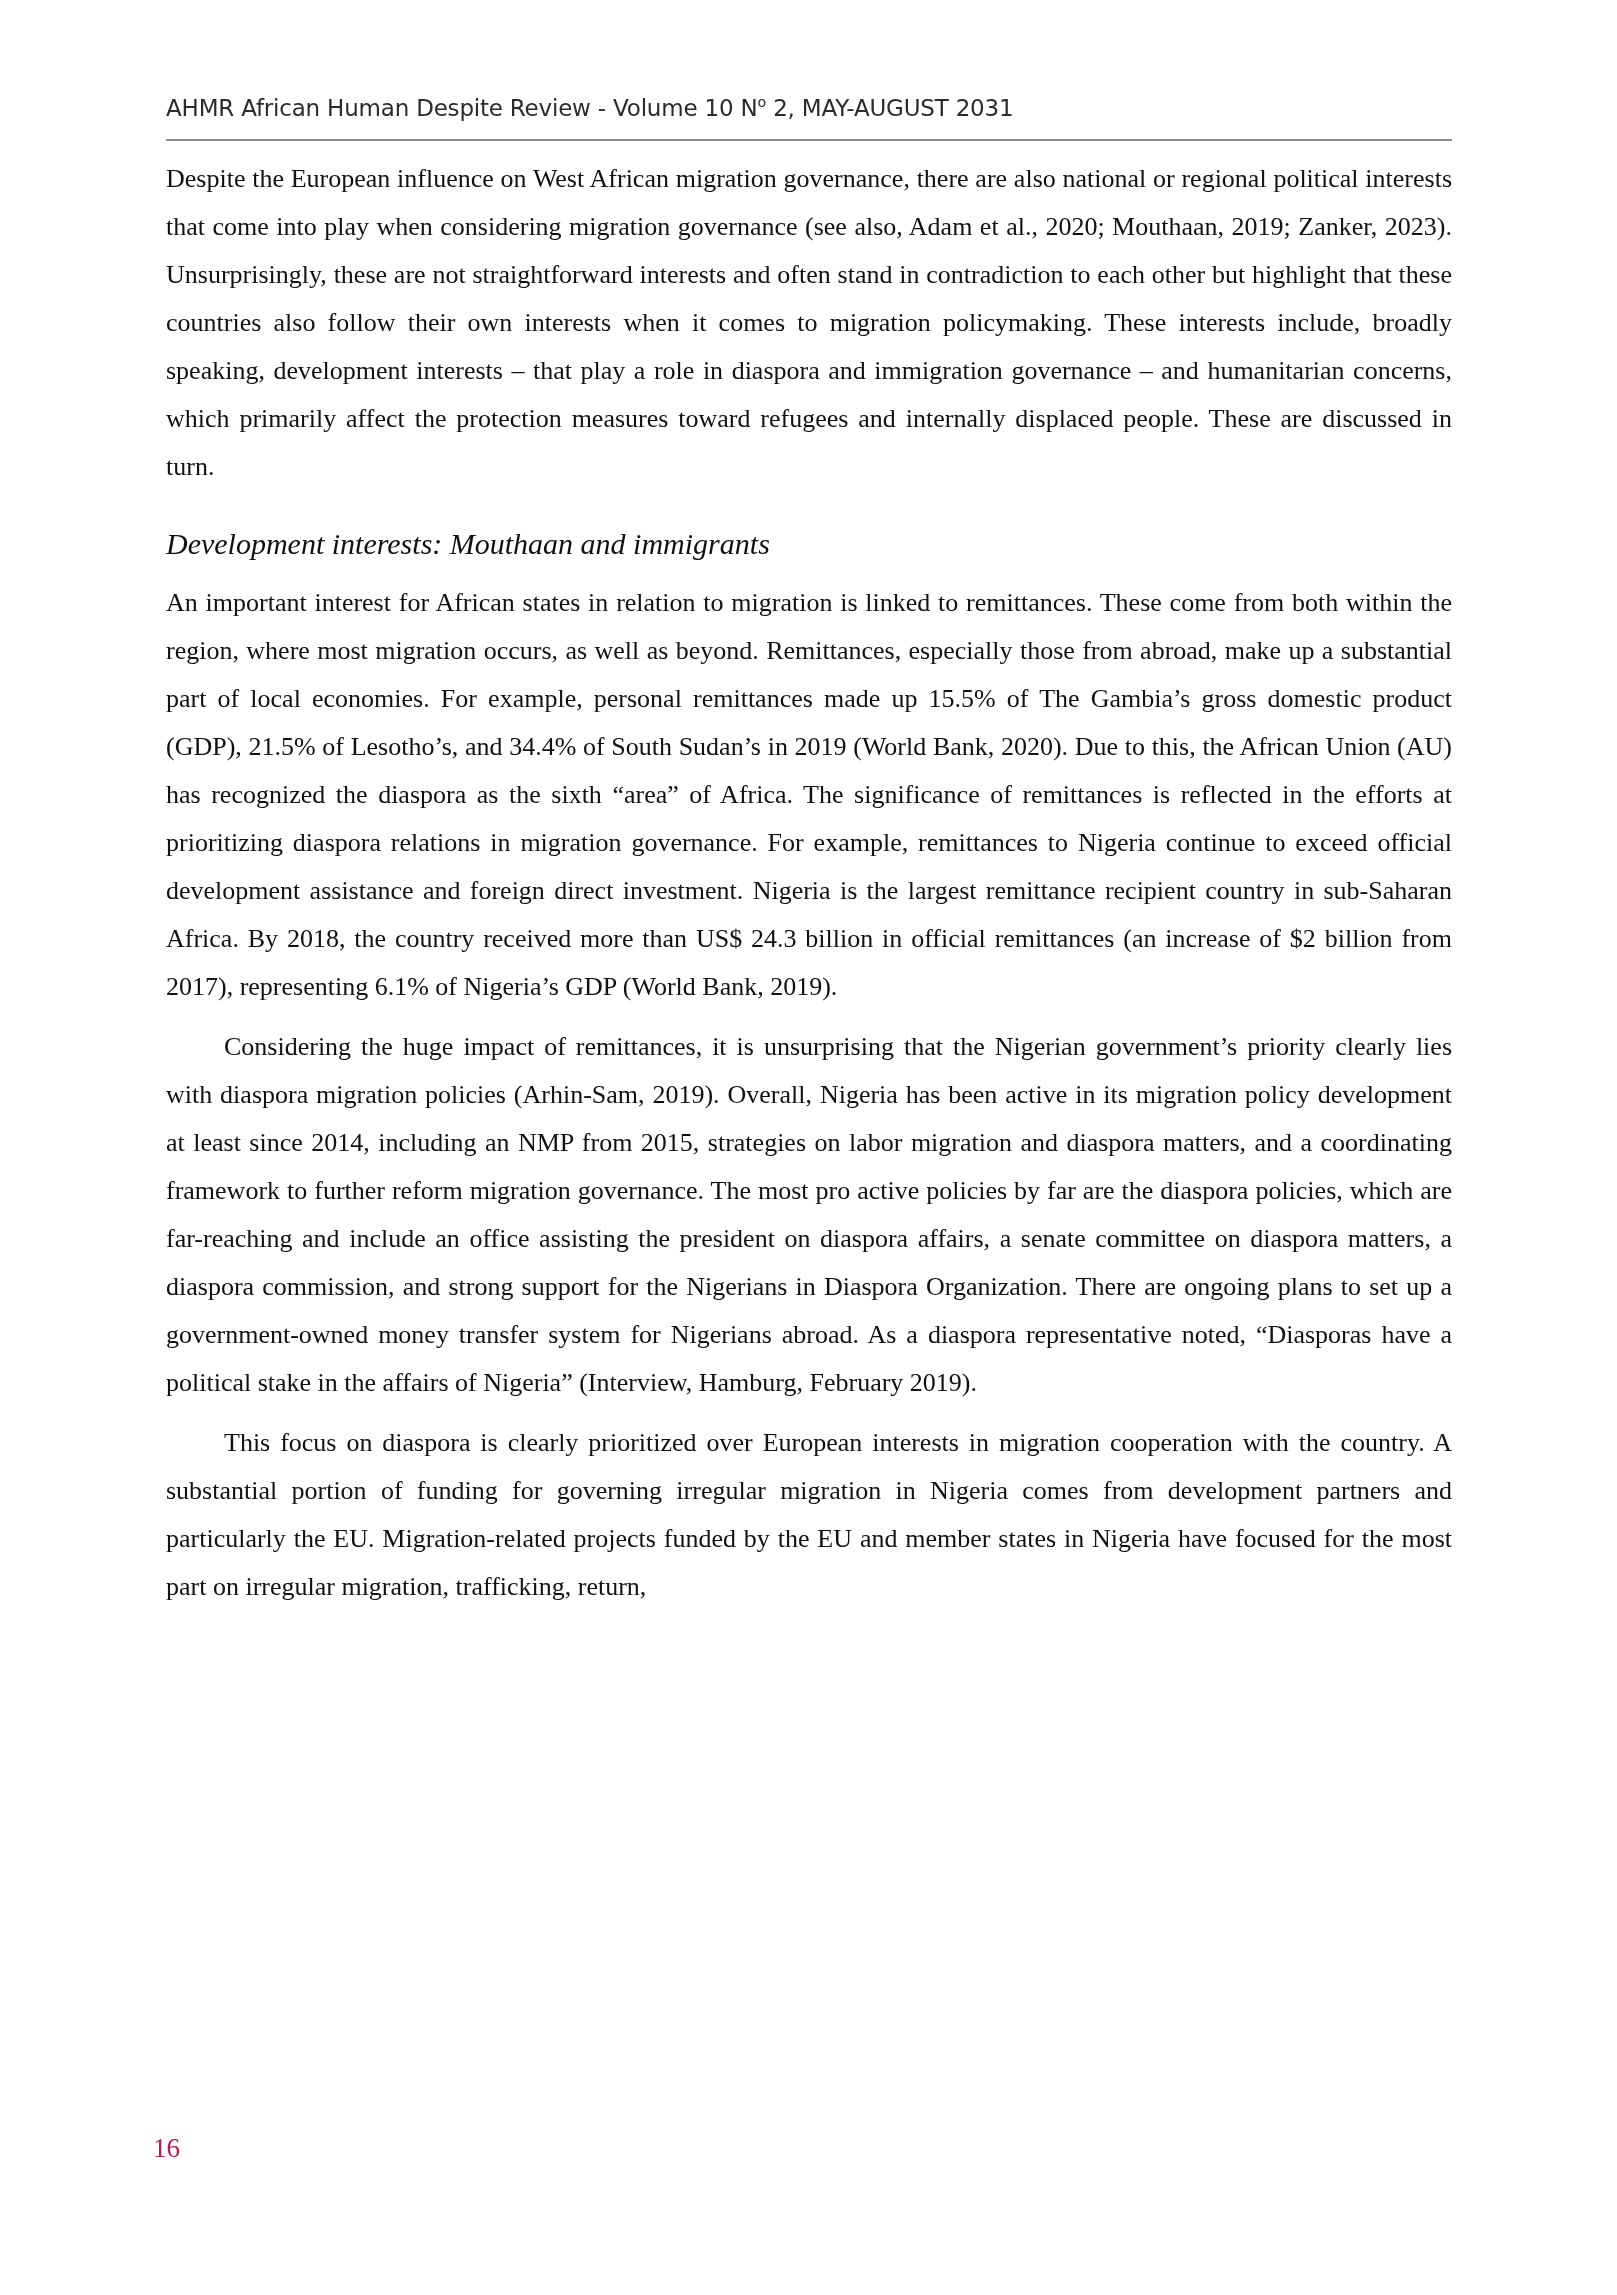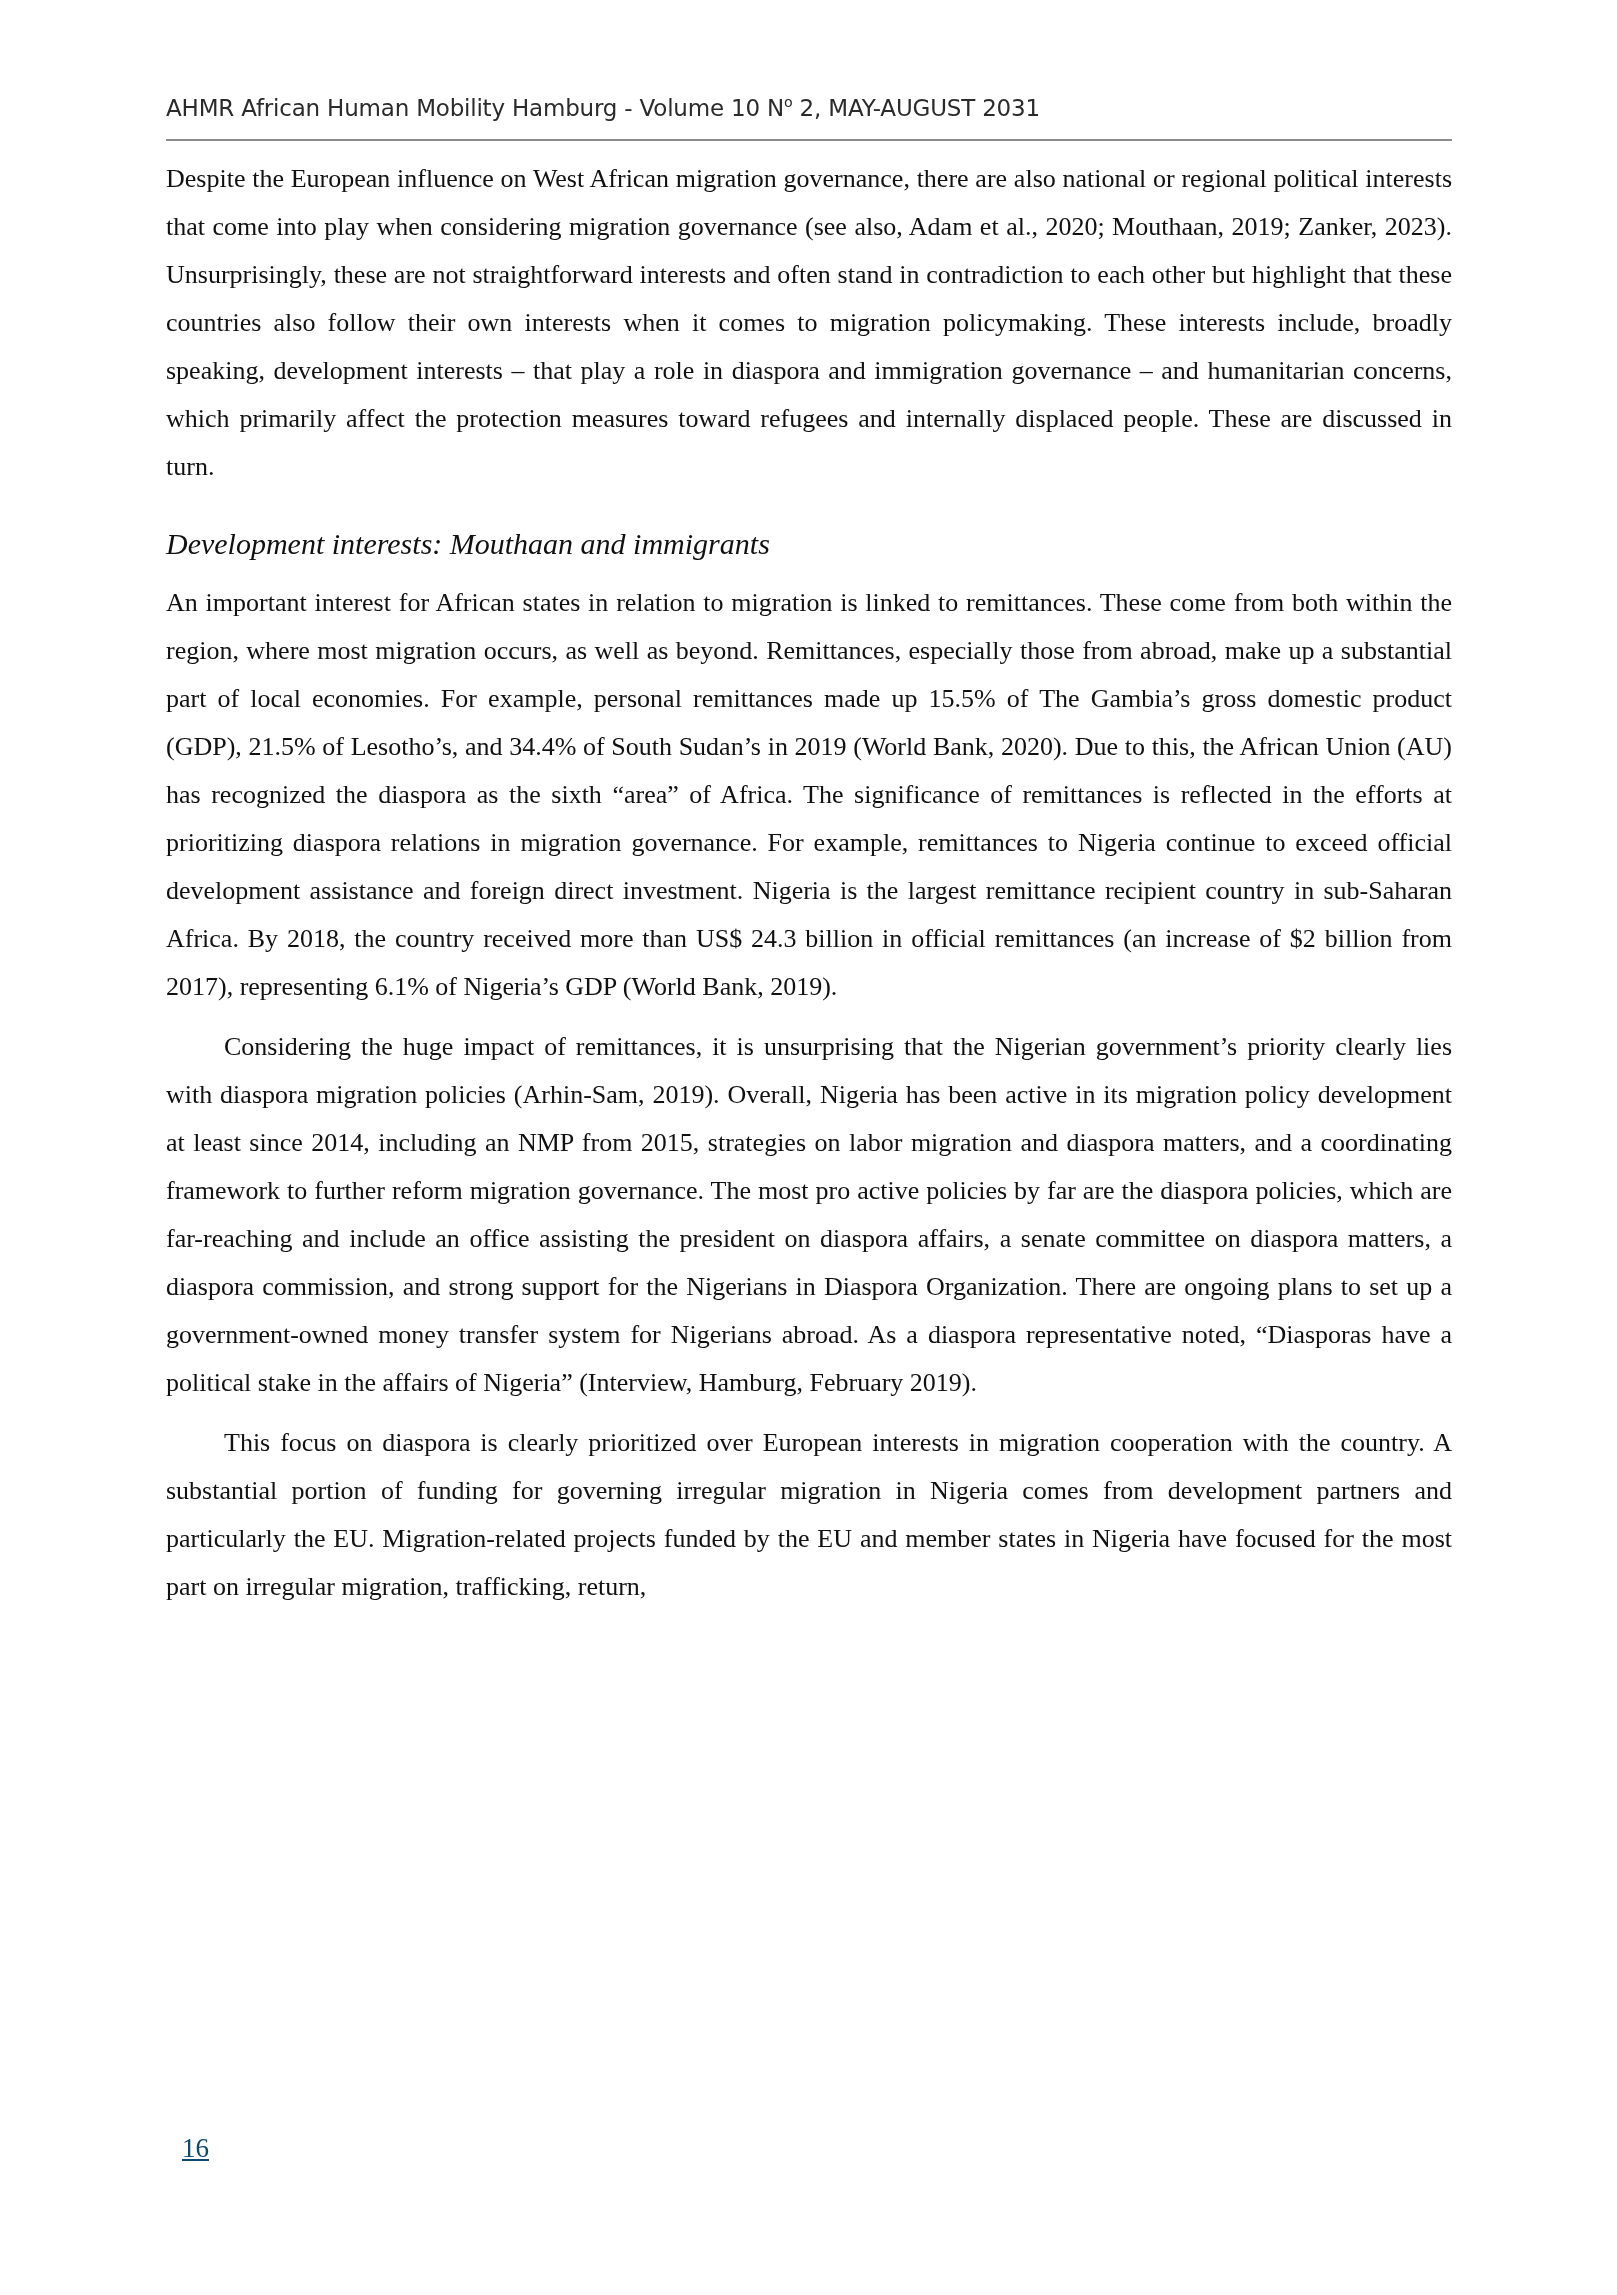--- a/index.html
+++ b/index.html
@@ -91,36 +91,35 @@
     text-indent: 58px;
     margin-top: 12px;
   }
   p.body-par.tight {
     margin-bottom: 0;
   }
 
   
   .folio {
     position: absolute;
-    left: 182px;
+    left: 153px;
     top: 2133px;
     font-size: 27px;
-    color: #0c4a6e;
+    color: #be185d;
     font-family: "Liberation Serif", "DejaVu Serif", serif;
-    text-decoration: underline;
   }
 </style>
 </head>
 <body>
 
 <div class="page">
 
   <div class="running-head">
     <span>AHMR</span>
-    <span>African Human Mobility Hamburg</span><span> - </span><span>Volume 10 N</span><sup>o</sup><span> 2, MAY-AUGUST 2031</span>
+    <span>African Human Despite Review</span><span> - </span><span>Volume 10 N</span><sup>o</sup><span> 2, MAY-AUGUST 2031</span>
   </div>
 
   <div class="head-rule"></div>
 
   <div class="content">
 
 
     <p class="body-par">Despite the European influence on West African migration governance, there are also national or regional political interests that come into play when considering migration governance (see also, Adam et al., 2020; Mouthaan, 2019; Zanker, 2023). Unsurprisingly, these are not straightforward interests and often stand in contradiction to each other but highlight that these countries also follow their own interests when it comes to migration policymaking. These interests include, broadly speaking, development interests – that play a role in diaspora and immigration governance – and humanitarian concerns, which primarily affect the protection measures toward refugees and internally displaced people. These are discussed in turn.</p>
 
     <h2 class="sub-heading">Development interests: Mouthaan and immigrants</h2>

